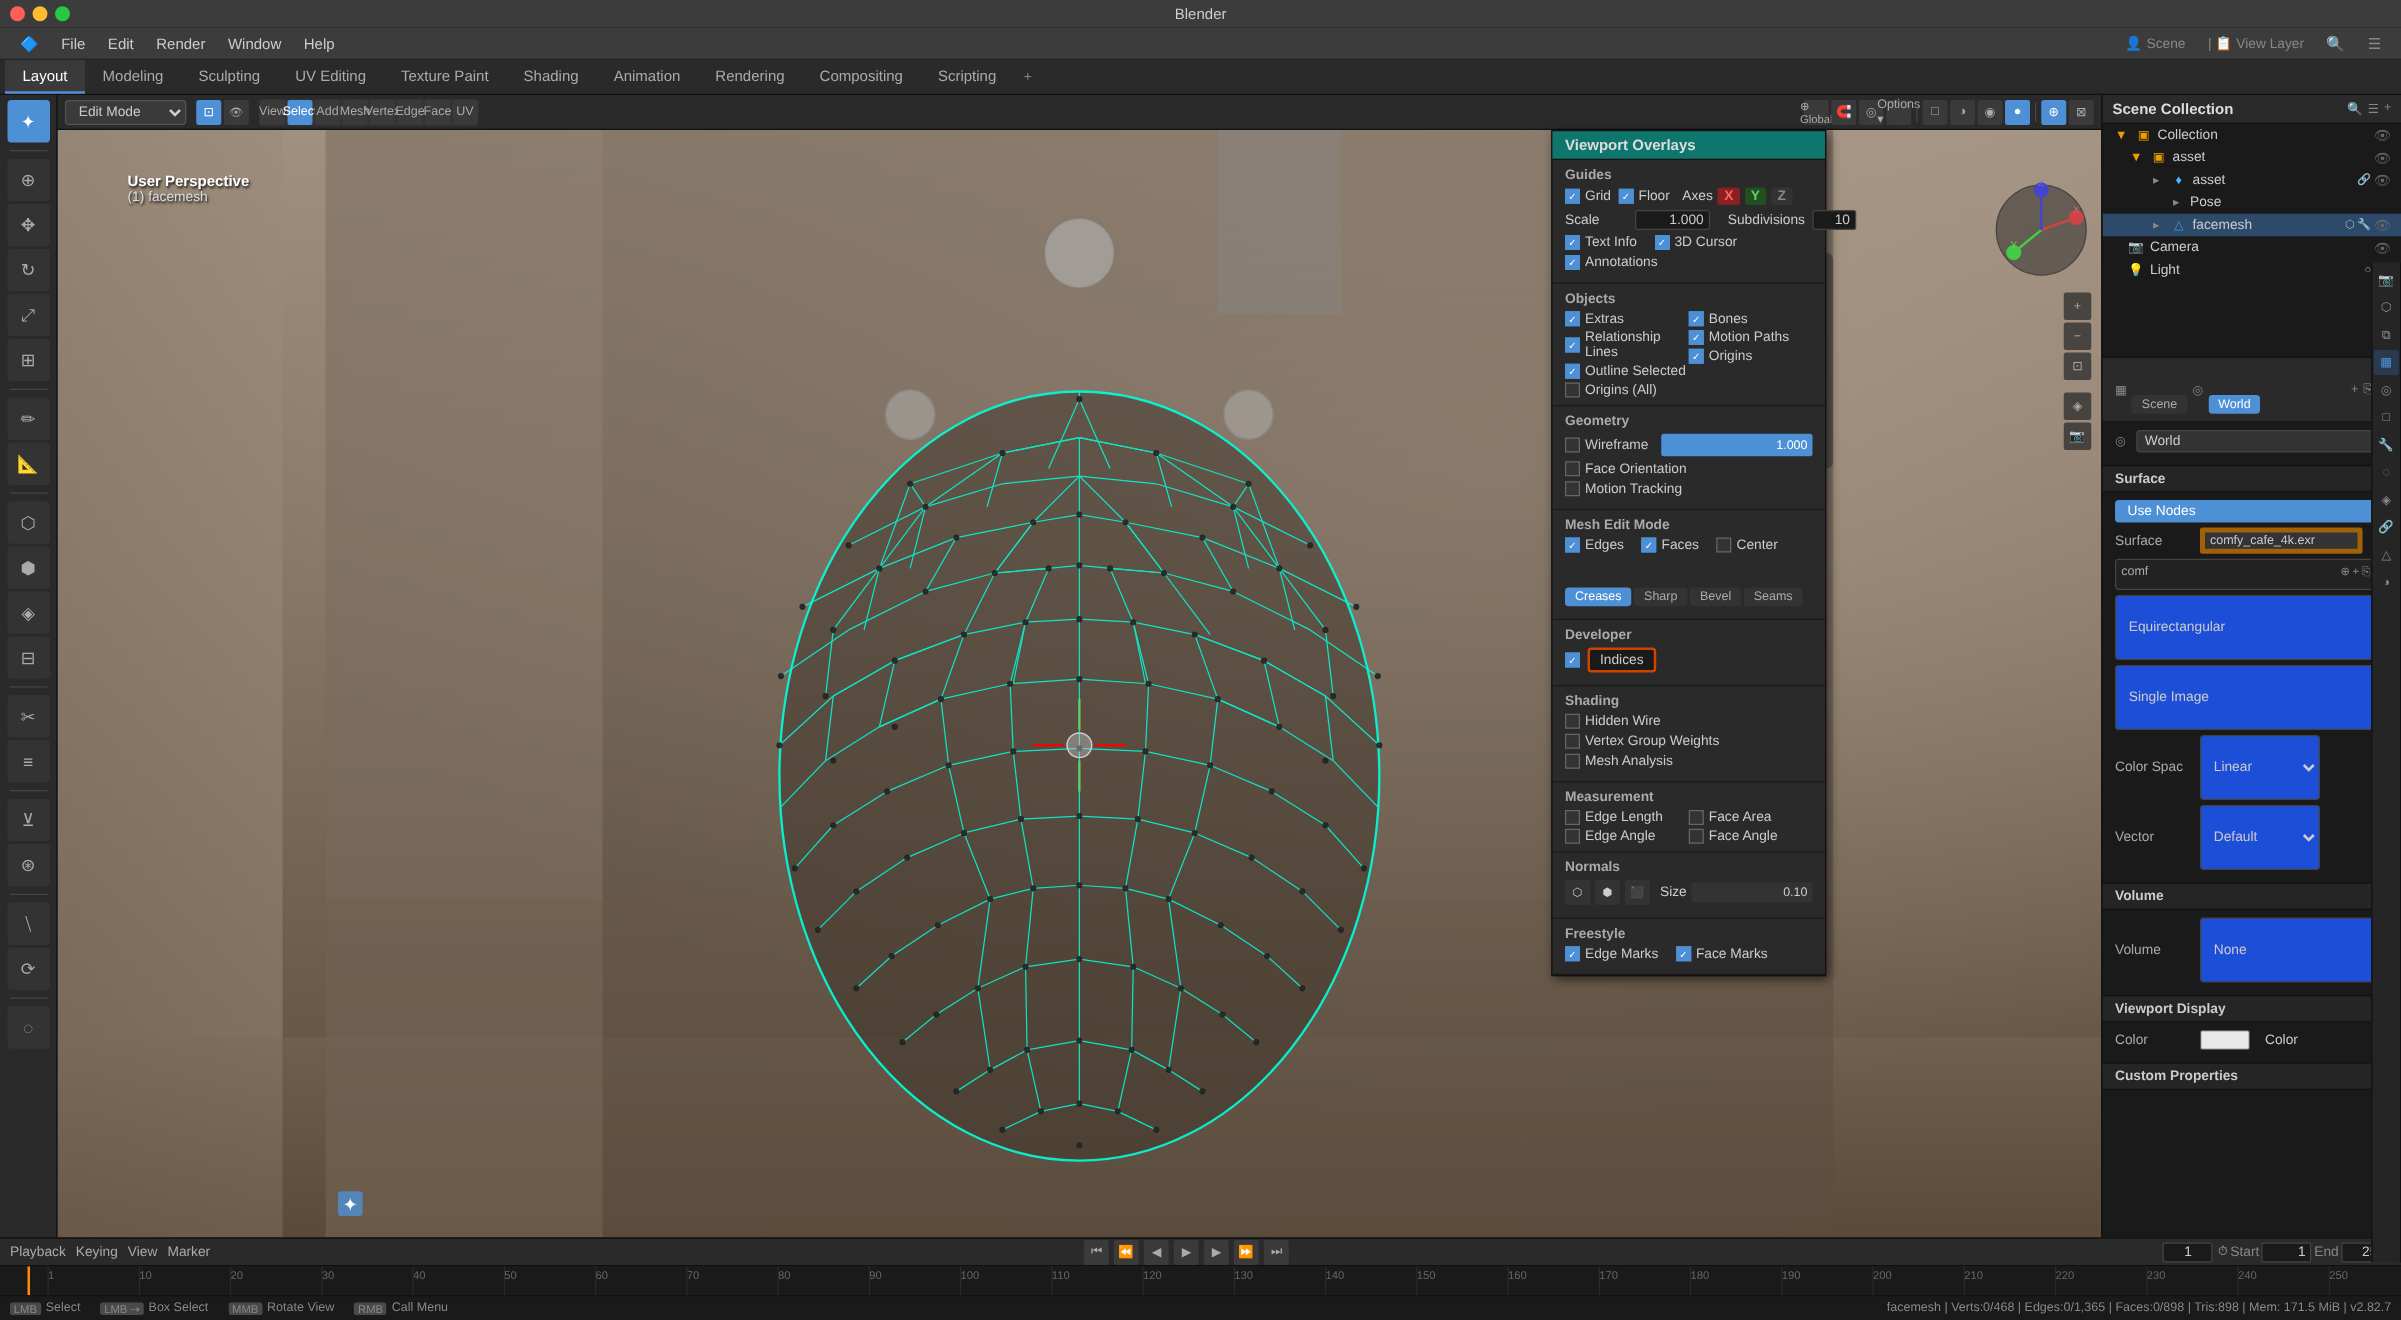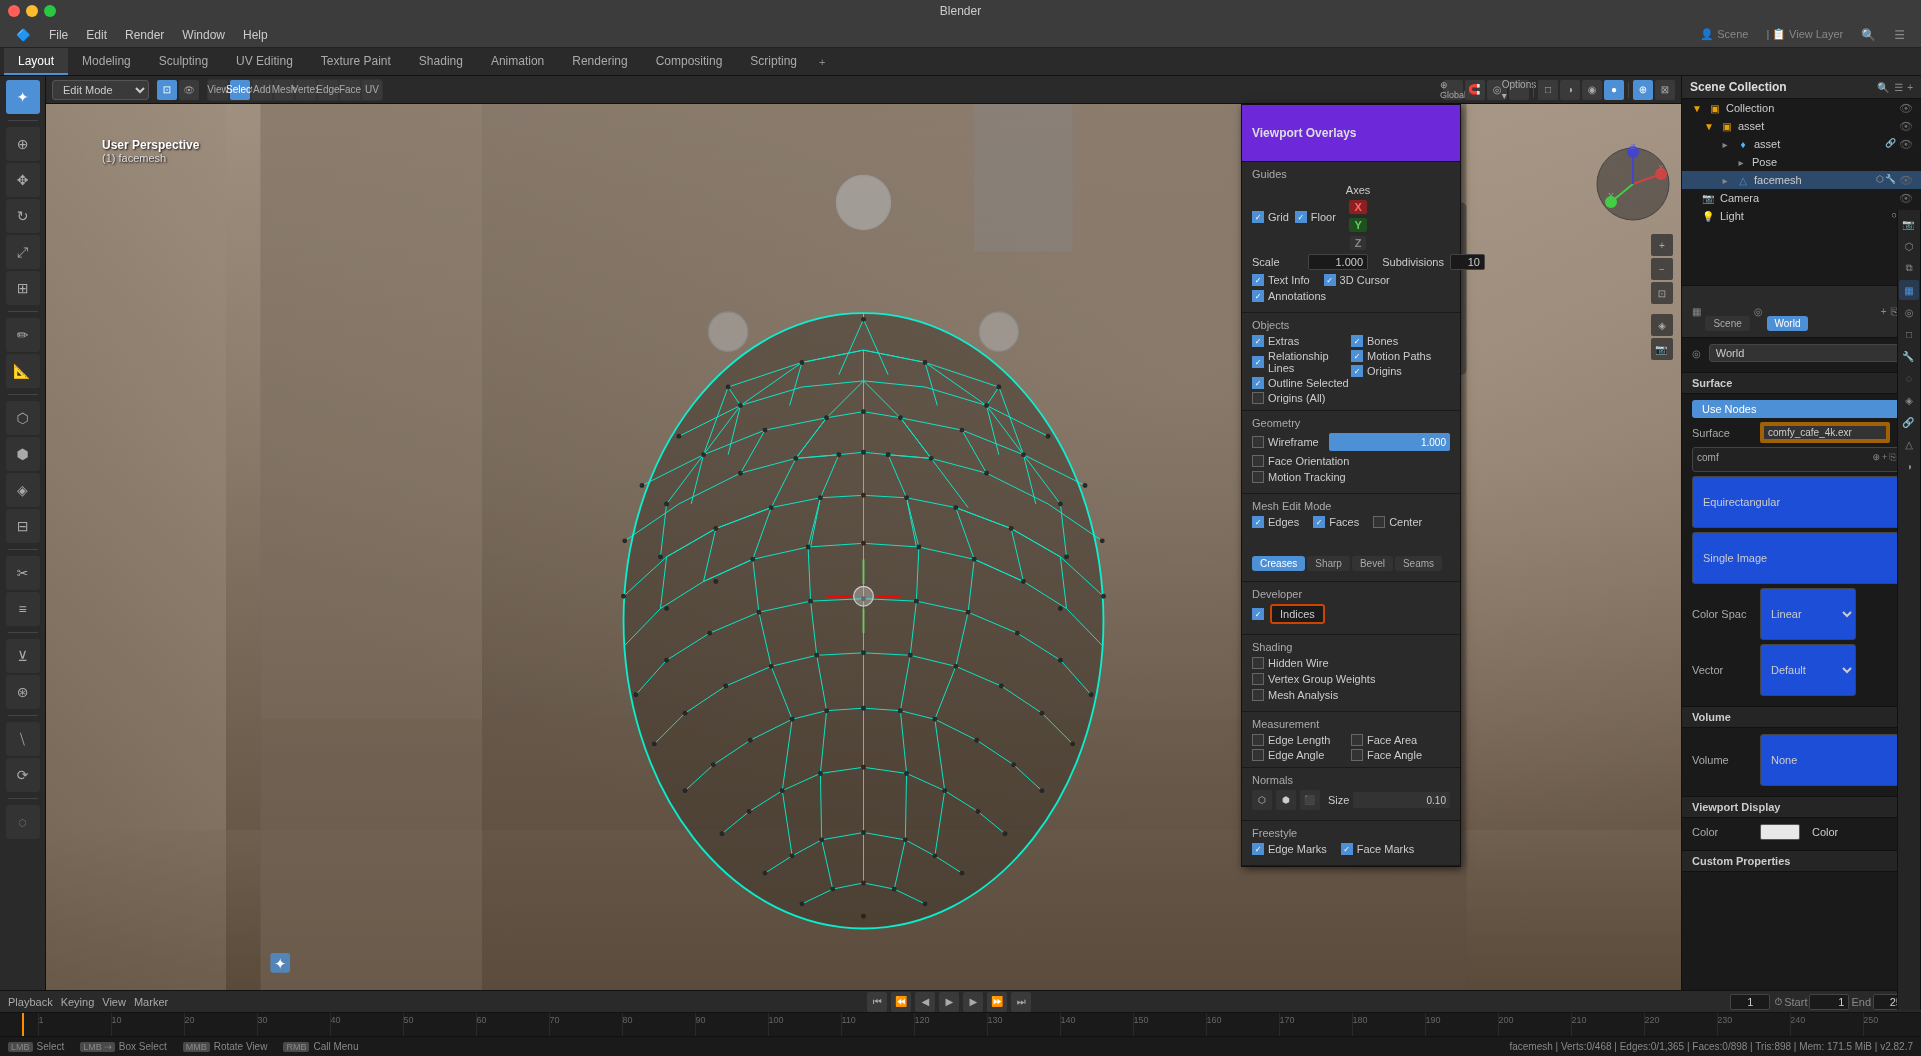--- a/index.html
+++ b/index.html
@@ -109,37 +109,37 @@
       justify-content: center;
       cursor: pointer;
       color: #aaa;
       font-size: 14px;
       position: relative;
     }
     .tool-btn.active { background: #4d90d5; color: #fff; }
     .tool-sep { width: 30px; height: 1px; background: #444; margin: 4px 0; }
 
     .panel-header {
-      background: #6d28d9;
-      padding: 21px 10px;
+      background: #0f766e;
+      padding: 4px 10px;
       font-size: 12px;
       font-weight: bold;
       color: #ddd;
       border-bottom: 1px solid #111;
     }
 
     .panel-section {
       padding: 6px 10px;
       border-bottom: 1px solid #1a1a1a;
     }
     .section-title {
       font-size: 11px;
       color: #aaa;
       margin-bottom: 4px;
-      font-weight: normal;
+      font-weight: bold;
     }
     .panel-row {
       display: flex;
       align-items: center;
       margin-bottom: 4px;
       gap: 6px;
     }
     .panel-row-split {
       display: flex;
       justify-content: space-between;
@@ -1021,21 +1021,21 @@
           <div class="section-title">Guides</div>
           <div class="panel-row">
             <div class="checkbox-group">
               <div class="cb checked"></div>
               <span class="cb-label">Grid</span>
             </div>
             <div class="checkbox-group">
               <div class="cb checked"></div>
               <span class="cb-label">Floor</span>
             </div>
-            <div class="checkbox-group" style="margin-left:4px;flex-direction:column;">
+            <div class="checkbox-group" style="margin-left:4px;">
               <span class="cb-label">Axes</span>
               <span class="axis-btn axis-x">X</span>
               <span class="axis-btn axis-y">Y</span>
               <span class="axis-btn axis-z" style="background:#333;color:#888;">Z</span>
             </div>
           </div>
           <div class="panel-row">
             <span class="cb-label" style="min-width:50px;">Scale</span>
             <input class="input-field" value="1.000" style="width: 60px;">
             <span class="cb-label" style="min-width:70px;text-align:right;">Subdivisions</span>

